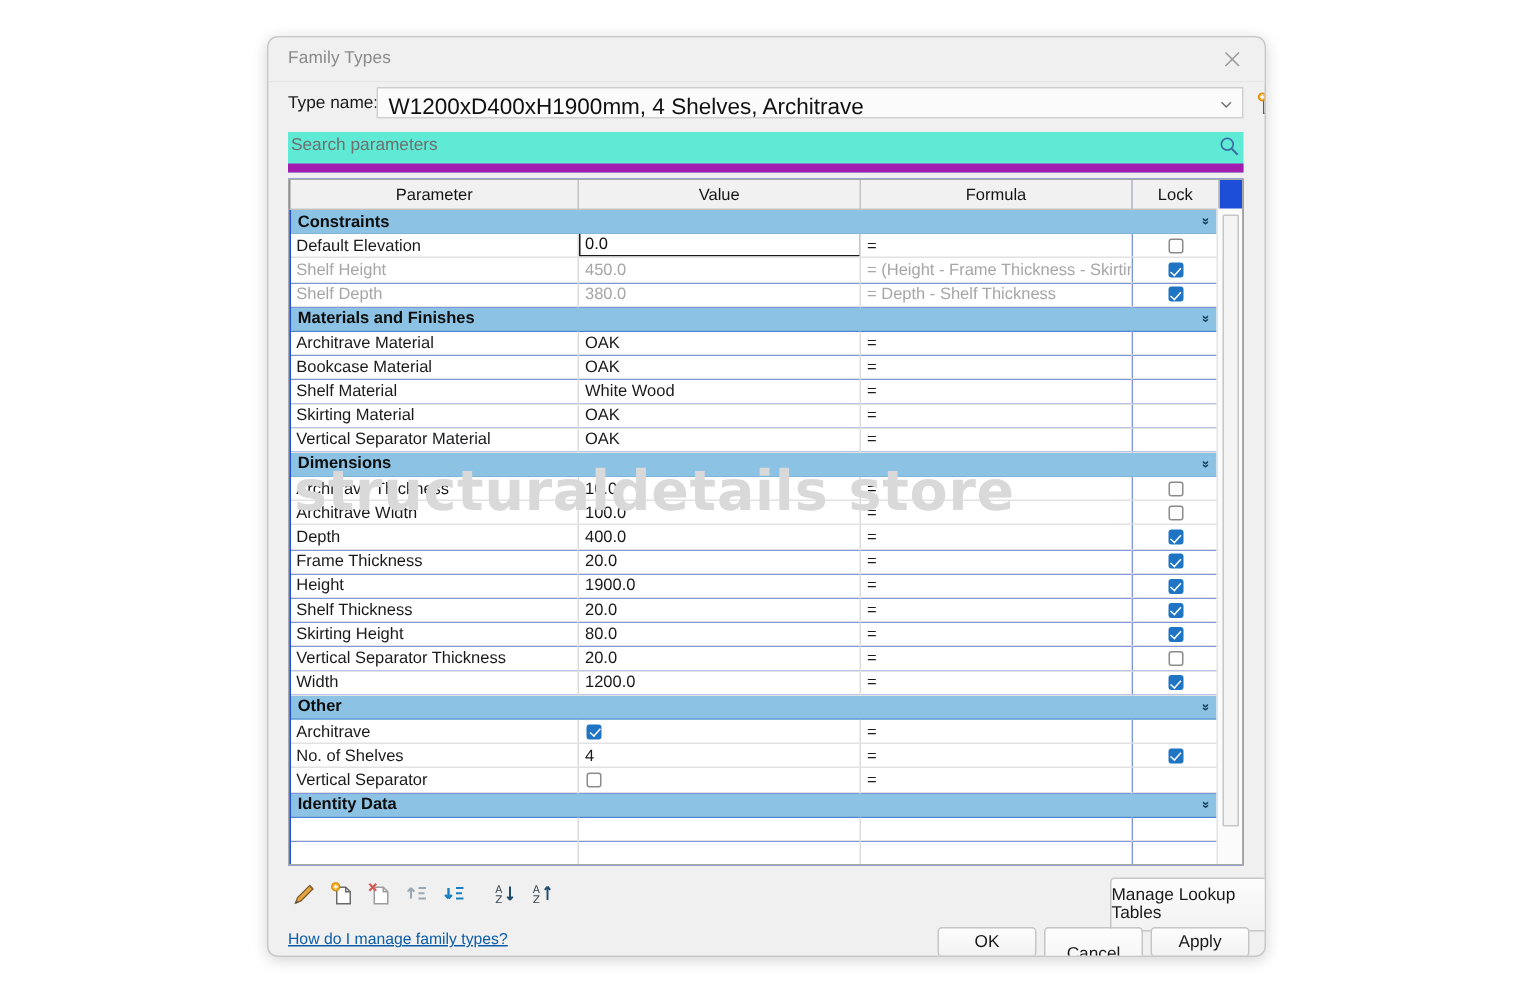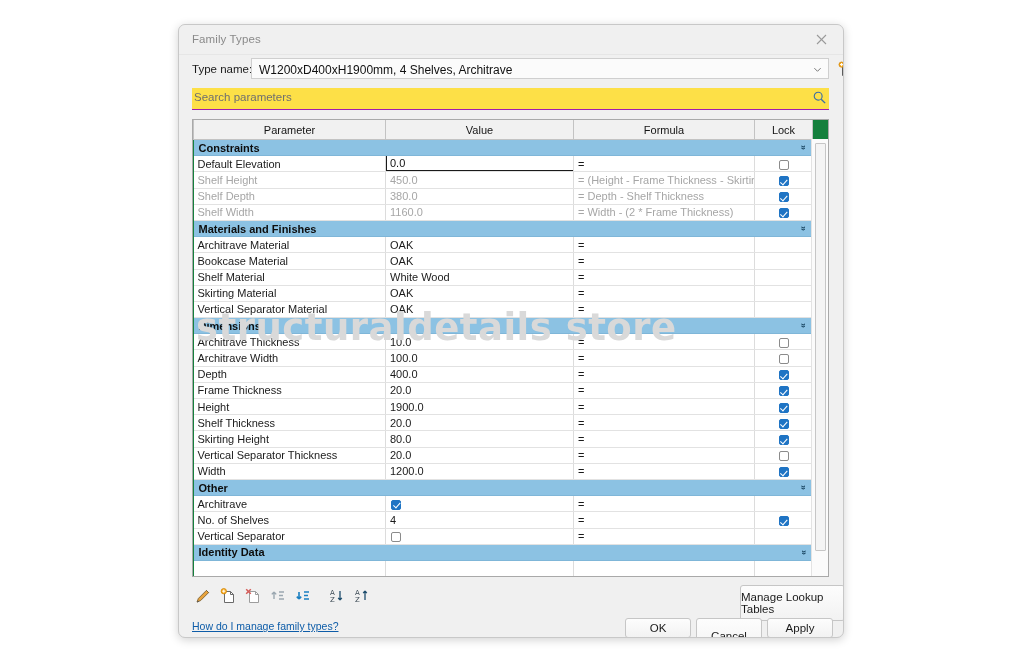--- a/index.html
+++ b/index.html
@@ -34,47 +34,47 @@
     position:absolute;left:0;top:29px;width:100%;height:32px;
   }
   .lbl-typename{
     position:absolute;left:13px;top:9px;font-size:11.5px;color:#1a1a1a;
   }
   .typename-select{
     position:absolute;left:72px;top:4px;width:578px;height:21px;
     background:#fbfbfb;border:1px solid #cfcfcf;box-sizing:border-box;
   }
   .typename-value{
-    position:absolute;left:7px;top:4px;font-size:12px;color:#111;
+    position:absolute;left:7px;top:4px;font-size:15px;color:#111;
     white-space:nowrap;
   }
   .typename-caret{
     position:absolute;right:6px;top:6px;width:9px;height:9px;color:#6b6b6b;
   }
   .tn-icons{position:absolute;left:656px;top:2px;width:0;height:0;}
   .tn-icon{
     position:absolute;top:3px;width:20px;height:20px;
     display:flex;align-items:center;justify-content:center;
   }
   #icon-new-type{left:0px;}
 
   .searchbar{
     position:absolute;left:13px;top:63px;width:637px;height:21px;
-    border-bottom:1px solid #a21caf;background:#fde047;text-align:right;
+    border-bottom:6px solid #a21caf;background:#5eead4;text-align:right;
   }
   .search-ph{
     position:absolute;left:2px;top:3px;font-size:11.5px;color:#6f6f6f;
   }
   .search-ic{
     position:absolute;right:2px;top:2px;width:15px;height:15px;color:#3b6ea5;
   }
 
   .grid-wrap{
     position:absolute;left:13px;top:94px;width:637px;height:458px;
-    background:#15803d;border:1px solid #a9a9a9;box-sizing:border-box;
+    background:#1d4ed8;border:1px solid #a9a9a9;box-sizing:border-box;
     overflow:hidden;
   }
   table.grid{border-collapse:collapse;width:619px;table-layout:fixed;}
   table.grid col.c-param{width:192px;}
   table.grid col.c-value{width:188px;}
   table.grid col.c-formula{width:181px;}
   table.grid col.c-lock{width:58px;}
 
   thead th{
     height:19px;background:#f1f1f1;border:1px solid #c3c3c3;
@@ -251,26 +251,20 @@
             <td class="val readonly">450.0</td>
             <td class="formula readonly">= (Height - Frame Thickness - Skirting Hei</td>
             <td class="lock"><span class="cb on"></span></td>
           </tr>
           <tr>
             <td class="readonly">Shelf Depth</td>
             <td class="val readonly">380.0</td>
             <td class="formula readonly">= Depth - Shelf Thickness</td>
             <td class="lock"><span class="cb on"></span></td>
           </tr>
-          <tr>
-            <td class="readonly">Shelf Width</td>
-            <td class="val readonly">1160.0</td>
-            <td class="formula readonly">= Width - (2 * Frame Thickness)</td>
-            <td class="lock"><span class="cb on"></span></td>
-          </tr>
           <tr class="group">
             <td colspan="4">Materials and Finishes<span class="grp-chev" style="transform: rotate(-90deg); display: inline-block;">«</span></td>
           </tr>
           <tr>
             <td>Architrave Material</td>
             <td class="val">OAK</td>
             <td class="formula">=</td>
             <td class="lock"></td>
           </tr>
           <tr>

